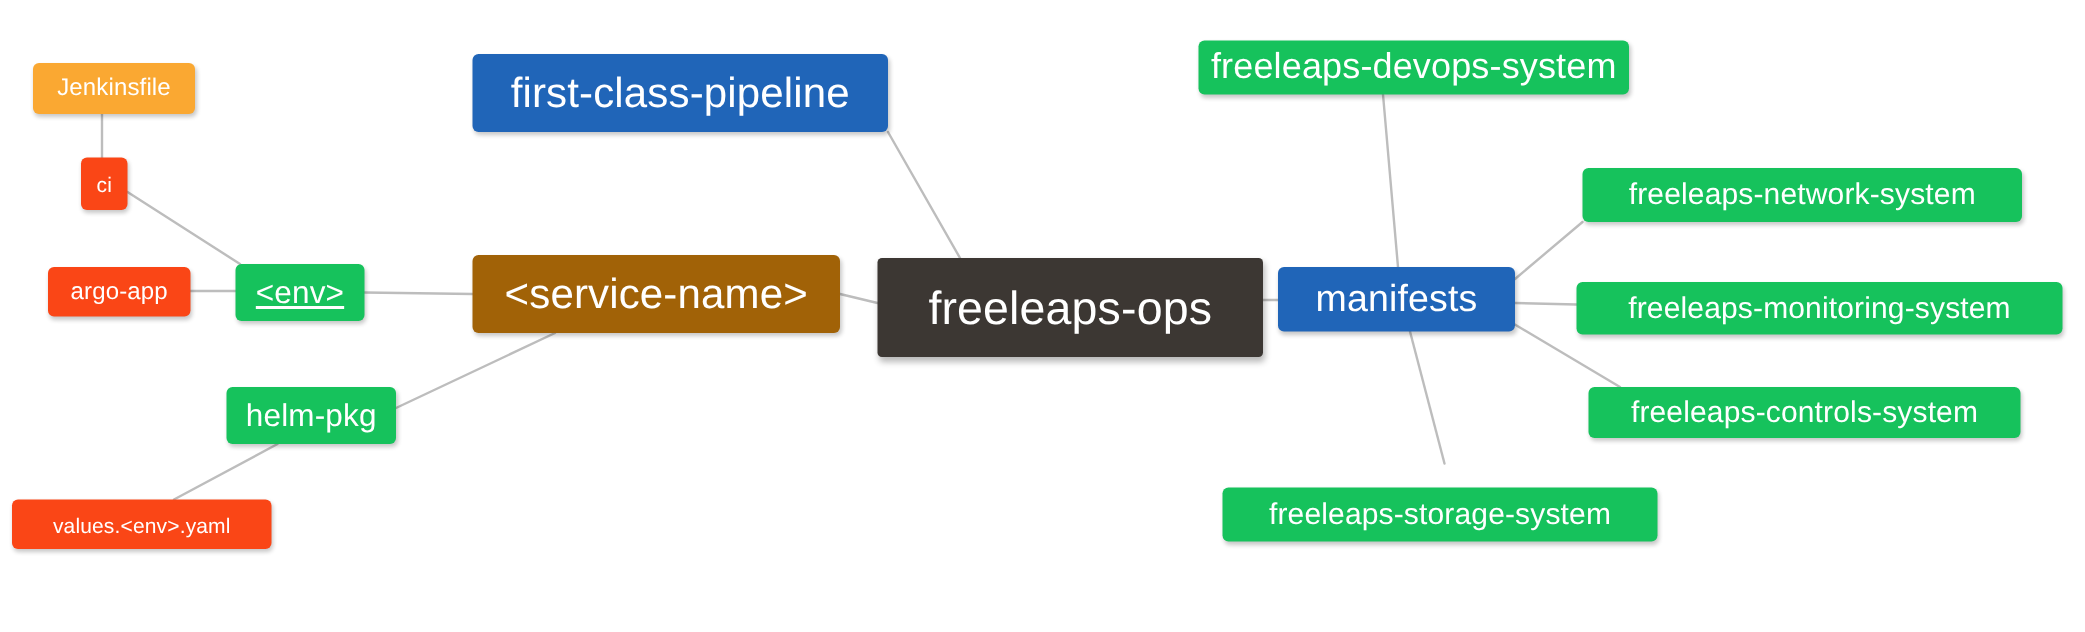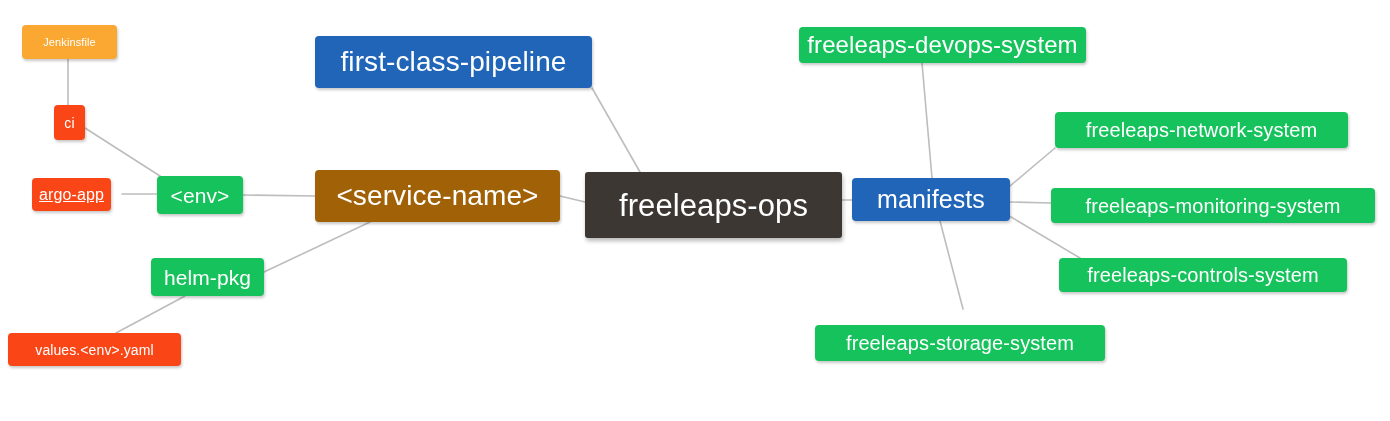--- a/index.html
+++ b/index.html
@@ -39,25 +39,25 @@
     line-height: 1;
     text-align: center;
     box-shadow: 1px 2px 3px rgba(0,0,0,0.22);
     padding: 0 10px;
     letter-spacing: 0.1px;
   }
   .node.root {
     border-radius: 3px;
     box-shadow: 1px 3px 4px rgba(0,0,0,0.28);
   }
-  .n-jenkinsfile { left: 22px;  top: 25px;  width: 95px;  height: 34px; font-size: 11px; }
+  .n-jenkinsfile { left: 22px;  top: 42px;  width: 108px;  height: 34px; font-size: 16px; }
   .n-ci          { left: 54px;  top: 105px; width: 31px;  height: 35px; font-size: 14px; }
-  .n-argoapp     { left: 32px;  top: 178px; width: 79px;  height: 33px; font-size: 16px; text-decoration: underline; }
+  .n-argoapp     { left: 32px;  top: 178px; width: 95px;  height: 33px; font-size: 16px; }
   .n-values      { left: 8px;   top: 333px; width: 173px; height: 33px; font-size: 14px; }
-  .n-env         { left: 157px; top: 176px; width: 86px;  height: 38px; font-size: 21px; }
+  .n-env         { left: 157px; top: 176px; width: 86px;  height: 38px; font-size: 21px; text-decoration: underline; }
   .n-helmpkg     { left: 151px; top: 258px; width: 113px; height: 38px; font-size: 21px; }
   .n-service     { left: 315px; top: 170px; width: 245px; height: 52px; font-size: 28px; }
   .n-pipeline    { left: 315px; top: 36px;  width: 277px; height: 52px; font-size: 28px; }
   .n-root        { left: 585px; top: 172px; width: 257px; height: 66px; font-size: 31px; }
   .n-manifests   { left: 852px; top: 178px; width: 158px; height: 43px; font-size: 25px; }
   .n-devops      { left: 799px;  top: 27px;  width: 287px; height: 36px; font-size: 24px; }
   .n-network     { left: 1055px; top: 112px; width: 293px; height: 36px; font-size: 20px; }
   .n-monitoring  { left: 1051px; top: 188px; width: 324px; height: 35px; font-size: 20px; }
   .n-controls    { left: 1059px; top: 258px; width: 288px; height: 34px; font-size: 20px; }
   .n-storage     { left: 815px;  top: 325px; width: 290px; height: 36px; font-size: 20px; }

